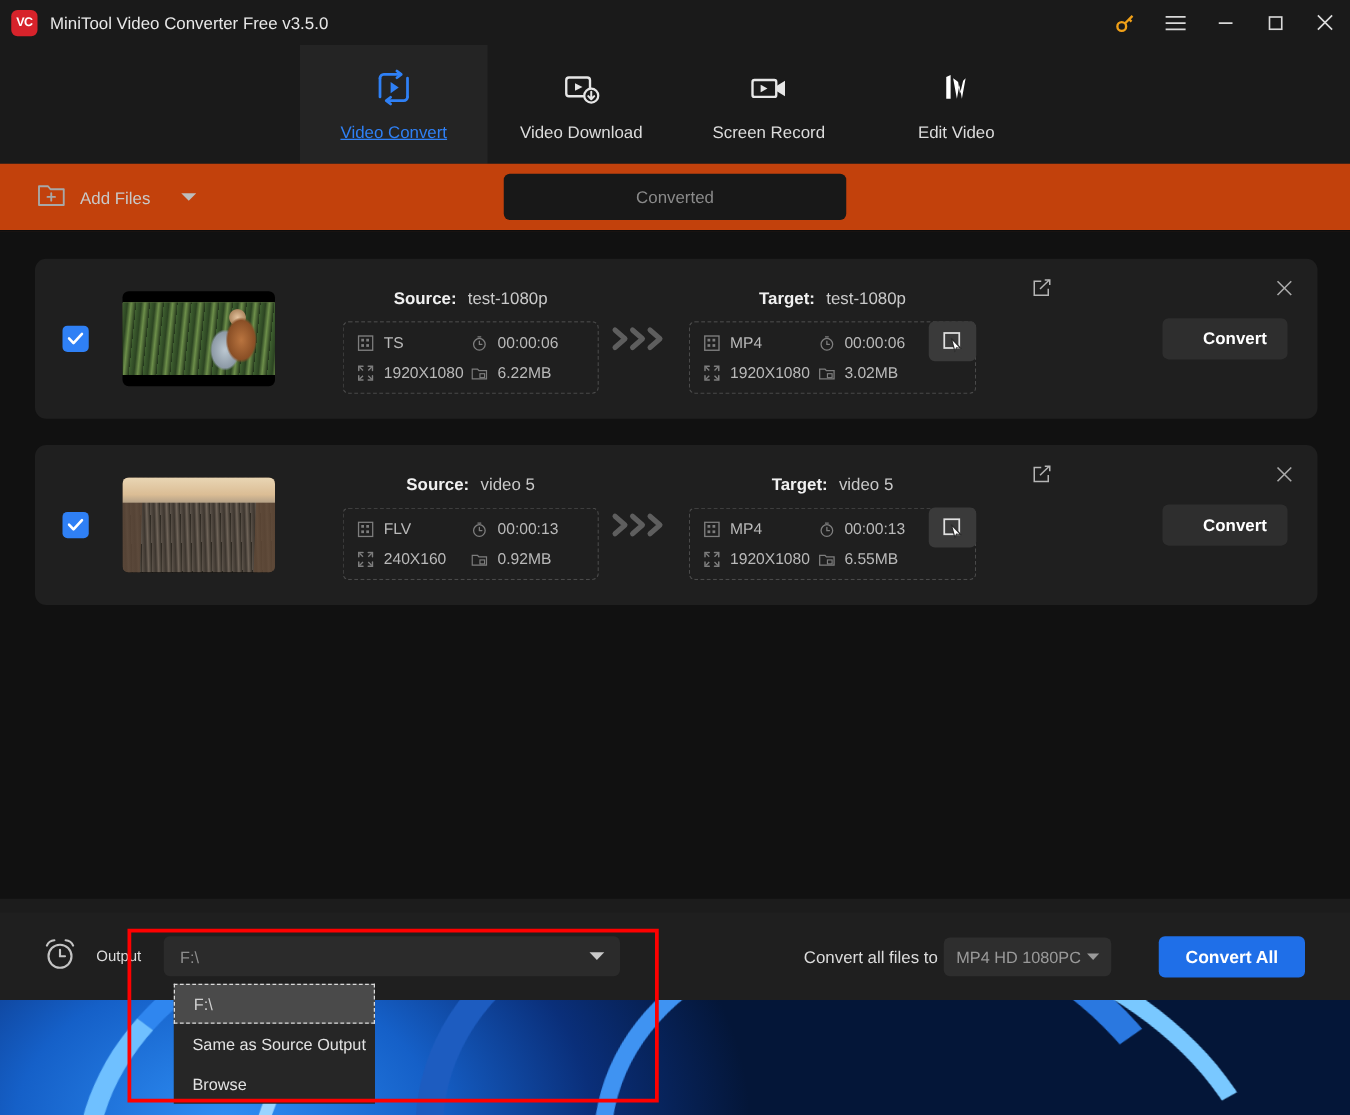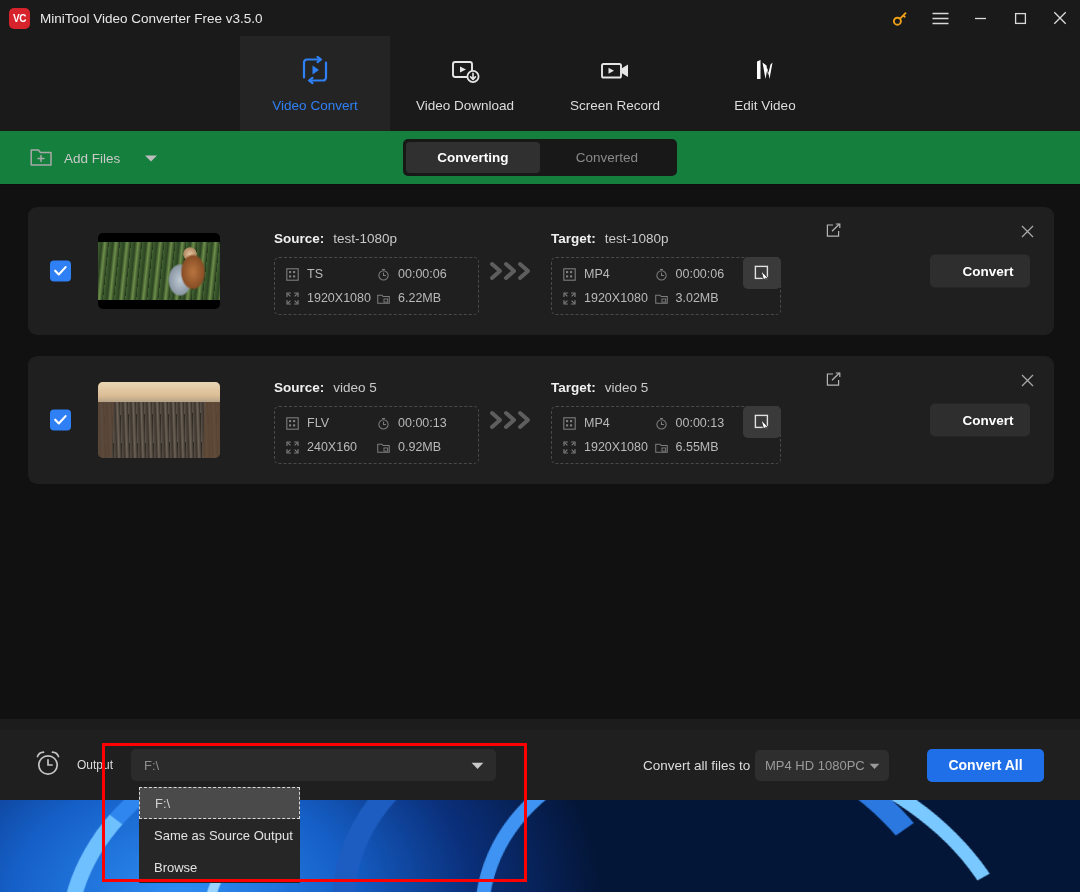--- a/index.html
+++ b/index.html
@@ -64,45 +64,45 @@
 
   
   #navbar { position: relative; height: 95px; background: #1a1a1a; }
   .navtab {
     position: absolute; top: 0; width: 150px; height: 95px;
     display: flex; flex-direction: column; align-items: center; justify-content: center;
     gap: 12px;
   }
   .navtab .nav-label { font-size: 13.5px; color: #dcdcdc; }
   .navtab.active { background: #242424; }
-  .navtab.active .nav-label { color: #2f80f5; }
+  .navtab.active .nav-label { color: #2f80f5; text-decoration: underline; }
   .navtab .nav-icon { height: 32px; display: flex; align-items: center; justify-content: center; }
 
   
   #toolbar {
-    position: relative; height: 54px; background: #15803d;
+    position: relative; height: 54px; background: #c2410c;
     border-bottom: 1px solid #0d0d0d;
   }
   #add-files {
     position: absolute; left: 30px; top: 13px; height: 28px;
     display: flex; align-items: center; gap: 11px;
   }
   #add-files .af-label { color: #c9c9c9; font-size: 13.5px; }
   #segmented {
     position: absolute; left: 403px; top: 8px; width: 274px; height: 37px;
     background: #181818; border-radius: 5px; display: flex; padding: 3px;
   }
   .seg {
     flex: 1; display: flex; align-items: center; justify-content: center;
     font-size: 13.5px; color: #8a8a8a; border-radius: 4px;
   }
   .seg.active { background: #303030; color: #ffffff; font-weight: bold; }
 
   
-  #filelist { position: relative; background: #111111; height: 534px; padding: 22px 26px 0 28px; }
+  #filelist { position: relative; background: #111111; height: 534px; padding: 22px 26px 0 28px; text-align: center; }
   .filecard {
     position: relative; height: 128px; background: #1f1f1f;
     border-radius: 9px; margin-bottom: 21px;
   }
   .chk {
     position: absolute; left: 22px; top: 50%; transform: translateY(-50%);
     width: 21px; height: 21px; border-radius: 4px; background: #2f80f5;
     display: flex; align-items: center; justify-content: center;
   }
   .thumb {
@@ -313,21 +313,20 @@
       </span>
       <span class="af-label">Add Files</span>
       <span style="margin-left:13px">
         <svg width="14" height="9" viewBox="0 0 14 9">
             <path d="M1 1.5 L7 7.5 L13 1.5 Z" fill="#bdbdbd"></path>
           </svg>
       </span>
     </div>
 
     <div id="segmented">
-      <div class="seg active">Converting</div>
       <div class="seg">Converted</div>
     </div>
   </div>
 
   <div id="filelist">
 
     <div class="filecard">
       <div class="chk">
         <svg width="13" height="11" viewBox="0 0 13 11">
             <path d="M1.2 5.2 L4.8 9 L11.6 1.6" fill="none" stroke="#fff" stroke-width="2.1" stroke-linecap="round" stroke-linejoin="round"></path>

